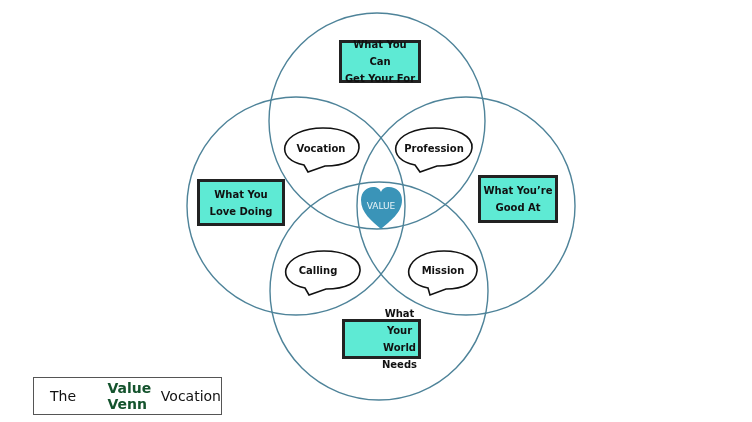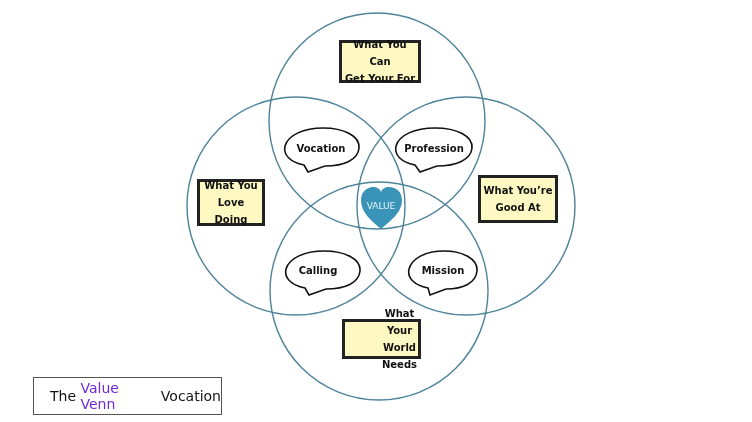--- a/index.html
+++ b/index.html
@@ -1,29 +1,29 @@
 <!DOCTYPE html>
 <html><head>
 <meta charset="utf-8">
 <style>
   html, body { margin:0; padding:0; background:#ffffff; }
   body { width:752px; height:422px; position:relative; overflow:hidden; font-family:"Liberation Sans", sans-serif; }
   svg#venn { position:absolute; left:0; top:0; }
   .circle { fill:none; stroke:#4e8399; stroke-width:1.4; }
-  .box { position:absolute; background:#fef9c3; border:3px solid #222; box-sizing:border-box;
+  .box { position:absolute; background:#5eead4; border:3px solid #222; box-sizing:border-box;
          display:flex; align-items:center; justify-content:center; text-align:center;
          font-family:"DejaVu Sans", sans-serif; font-weight:bold; font-size:10px; line-height:17px; color:#111; }
   .bubble-text { font-family:"DejaVu Sans", sans-serif; font-weight:bold; font-size:10px; fill:#111; }
   .bubble { fill:#fff; stroke:#111; stroke-width:1.6; }
   .heart { fill:#3a94b8; }
   .heart-text { font-family:"DejaVu Sans", sans-serif; font-size:9px; fill:#e8f4f8; }
   .title-box { position:absolute; left:33px; top:377px; width:189px; height:38px; border:1px solid #555;
                box-sizing:border-box; background:#fff; display:flex; align-items:center; justify-content:flex-end;
                font-family:"DejaVu Sans", sans-serif; font-size:14px; color:#111;padding-left:16px; }
-  .title-box .accent { color:#6d28d9; font-weight:normal; }
+  .title-box .accent { color:#14532d; font-weight:bold;margin-left:27px; }
 </style>
 </head>
 <body>
 
 <svg id="venn" width="752" height="422" viewBox="0 0 752 422">
   <circle class="circle" cx="377" cy="121" r="108"></circle>
   <circle class="circle" cx="296" cy="206" r="109"></circle>
   <circle class="circle" cx="466" cy="206" r="109"></circle>
   <circle class="circle" cx="379" cy="291" r="109"></circle>
 
@@ -49,21 +49,21 @@
 
   <g>
     <path class="heart" d="M381,229 C372,221 361,213 361,200 C361,192 367,187 373,187 C377,187 380,189 381,192 C382,189 385,187 389,187 C396,187 402,192 402,200 C402,213 390,221 381,229 Z"></path>
     <text class="heart-text" x="381" y="209" text-anchor="middle">VALUE</text>
   </g>
 </svg>
 
 <div class="box" style="left:339px; top:40px; width:82px; height:43px;">
   <div><span>What You Can</span><br><span>Get Your For</span></div>
 </div>
-<div class="box" style="left:197px; top:179px; width:68px; height:47px;">
+<div class="box" style="left:197px; top:179px; width:88px; height:47px;">
   <div><span>What You</span><br><span>Love Doing</span></div>
 </div>
 <div class="box" style="left:478px; top:175px; width:80px; height:48px;">
   <div><span>What You’re</span><br><span>Good At</span></div>
 </div>
 <div class="box" style="left:342px; top:319px; width:79px; height:40px;padding-left:36px;">
   <div><span>What Your</span><br><span>World Needs</span></div>
 </div>
 
 <div class="title-box">

